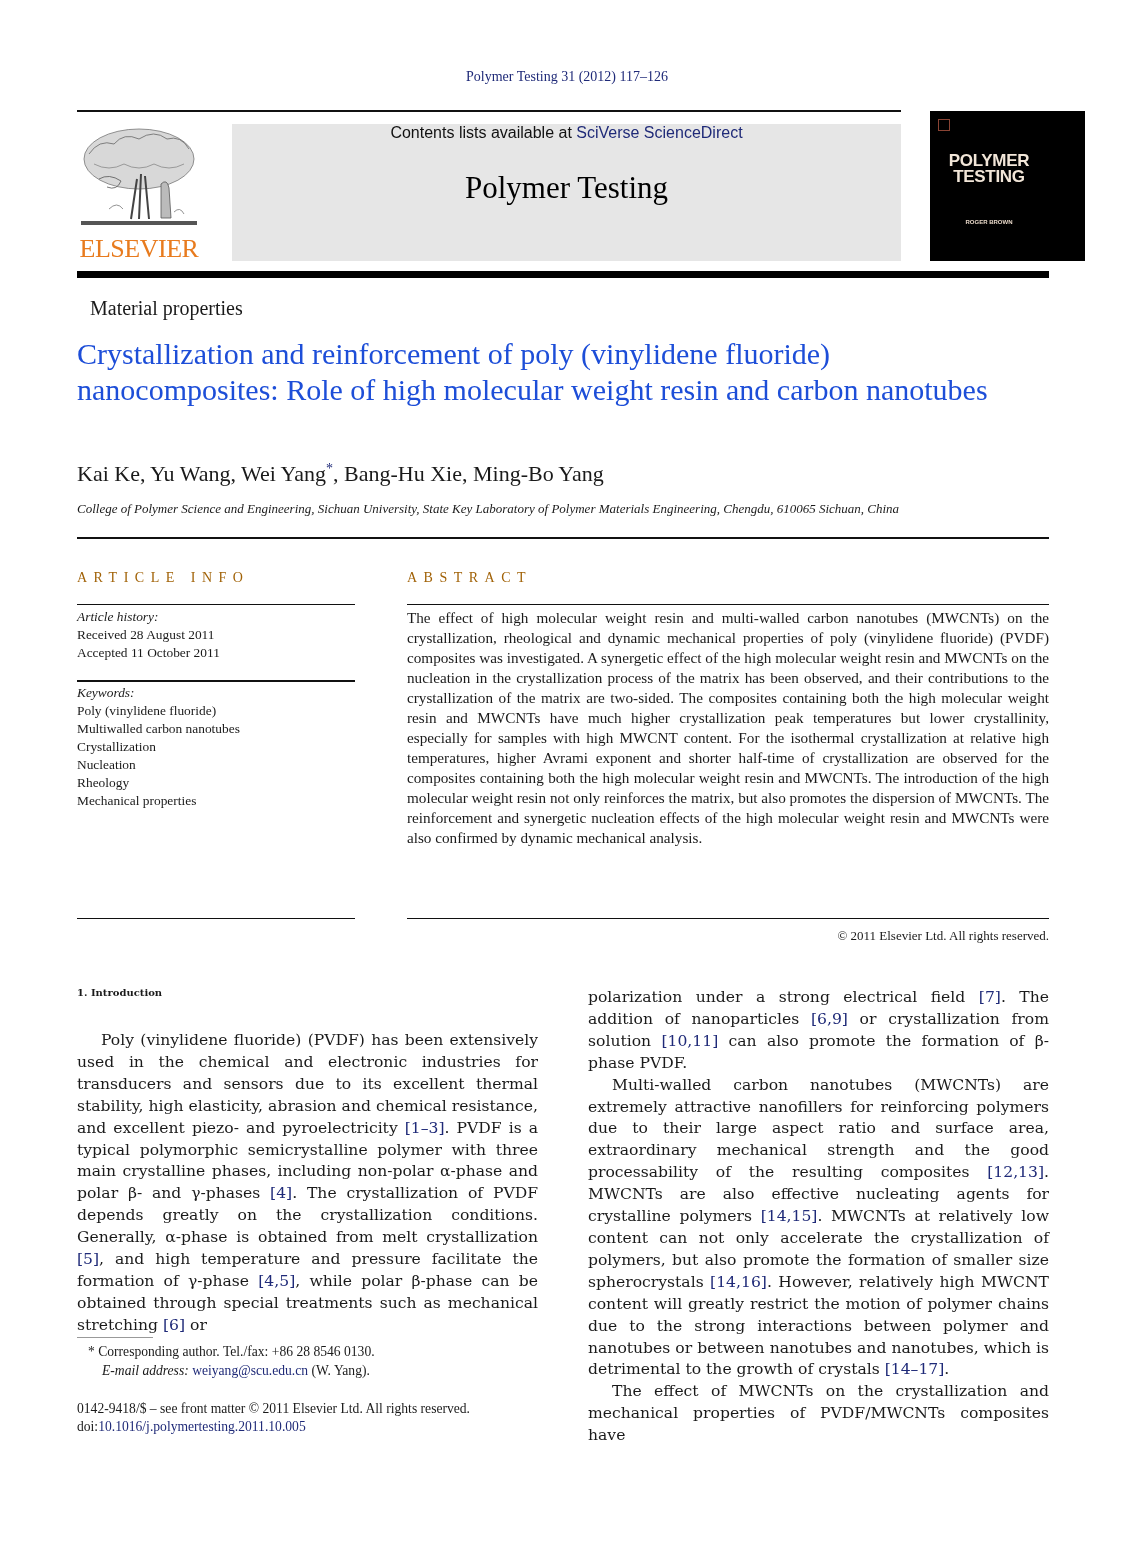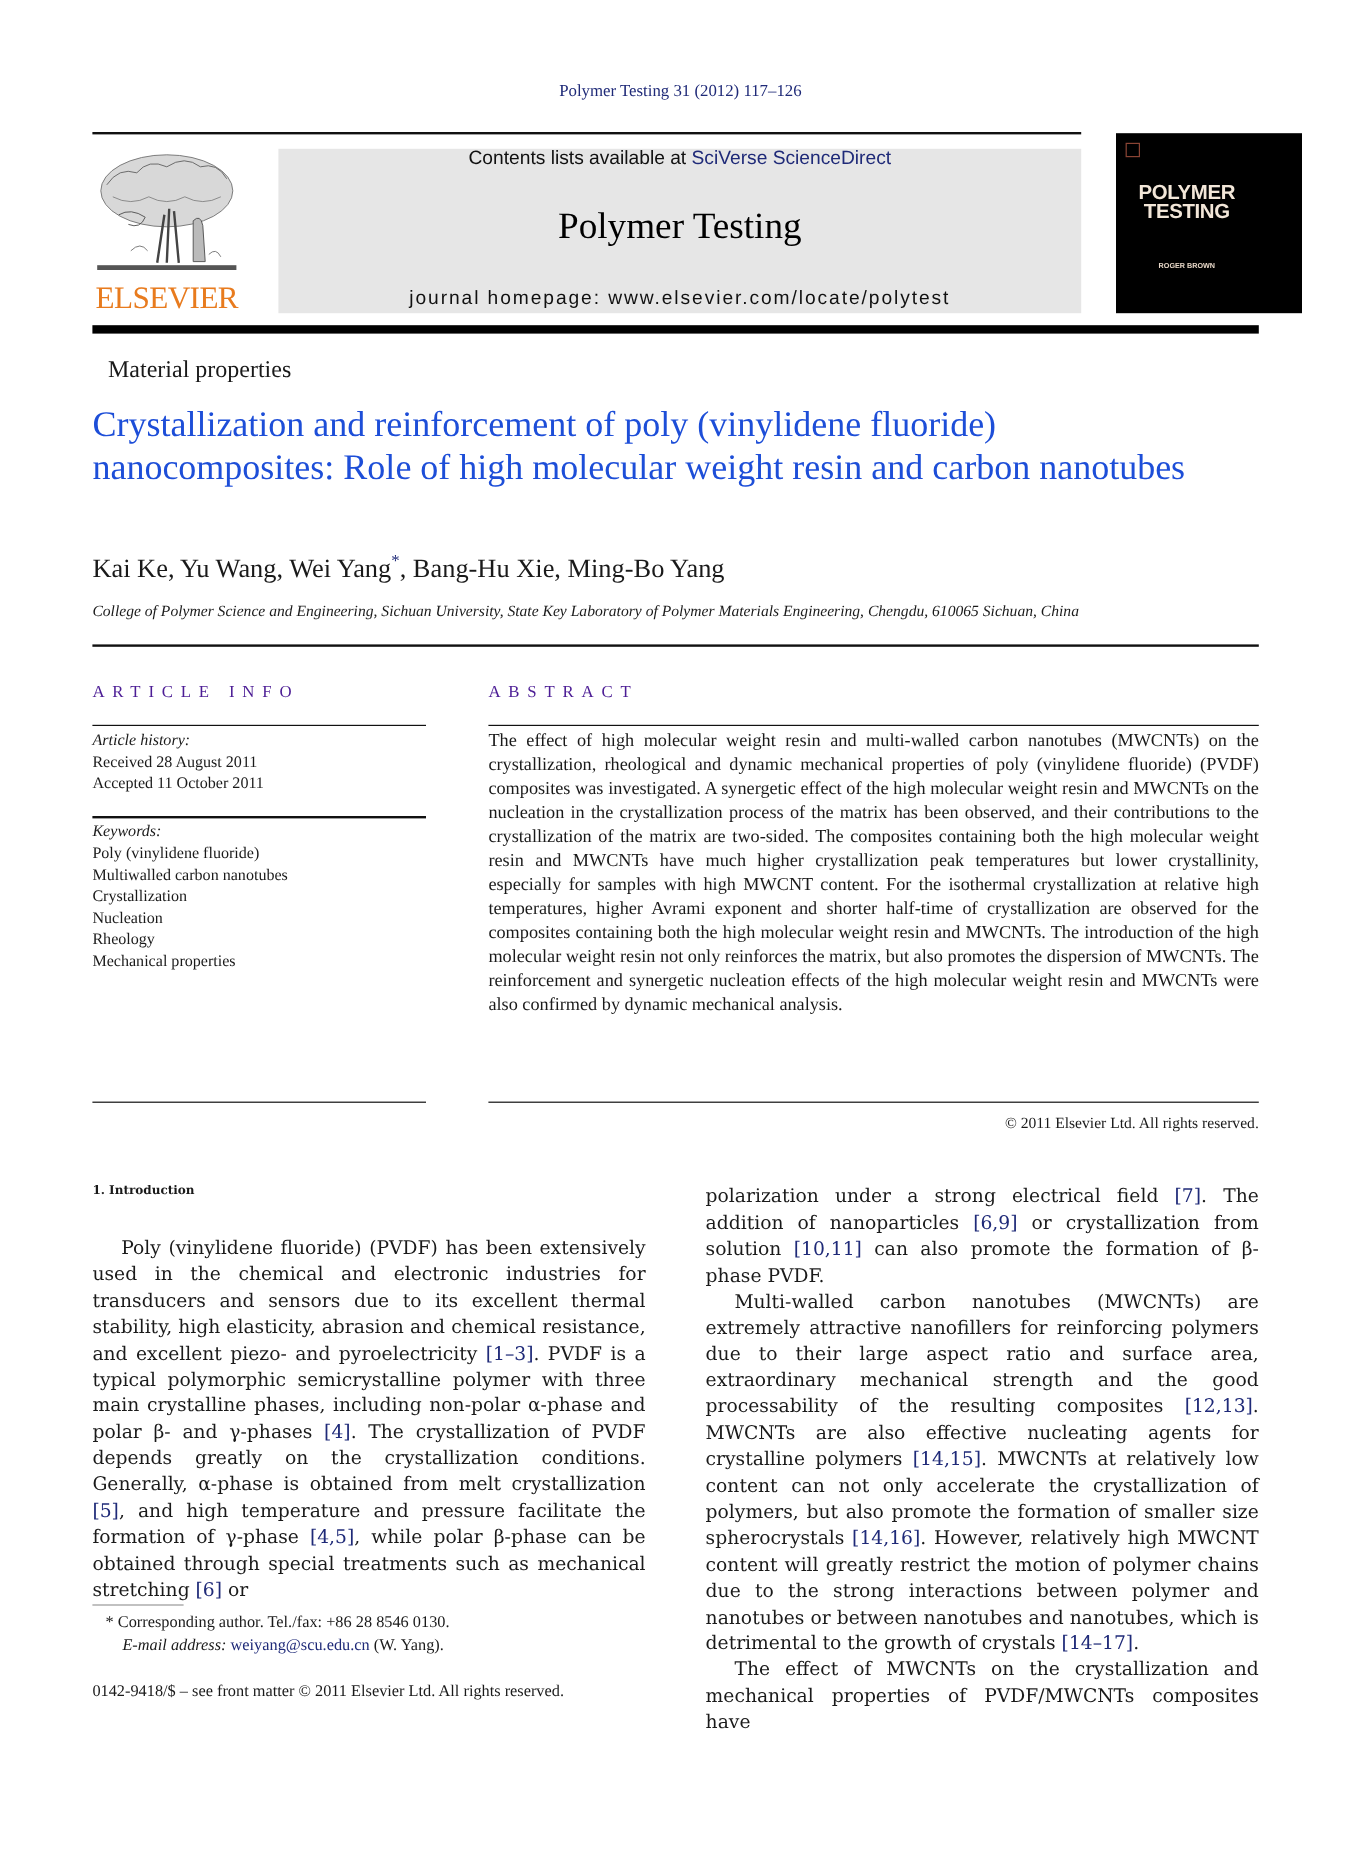--- a/index.html
+++ b/index.html
@@ -60,21 +60,21 @@
   }
   .authors { left: 77px; top: 461px; font-family: "Liberation Serif", serif; font-size: 22px; }
   .authors .star { color: #1f2a78; font-size: 14px; vertical-align: top; }
   .affiliation {
     left: 77px; top: 501px; font-family: "Liberation Serif", serif; font-style: italic; font-size: 13px;
   }
   .rule-mid { left: 77px; top: 537px; width: 972px; height: 2px; background: #111; }
 
   
   .spaced-head {
-    font-family: "Liberation Serif", serif; font-size: 14px; letter-spacing: 6.5px; color: #4c1d95;
+    font-family: "Liberation Serif", serif; font-size: 14px; letter-spacing: 6.5px; color: #a16207;
   }
   .info-head { left: 77px; top: 570px; }
   .abstract-head { left: 407px; top: 570px; }
   .thin-rule { height: 1px; background: #111; }
   .r1 { left: 77px; top: 604px; width: 278px; }
   .r2 { left: 77px; top: 680px; width: 278px; height: 2px; }
   .r3 { left: 77px; top: 918px; width: 278px; }
   .r4 { left: 407px; top: 604px; width: 642px; }
   .r5 { left: 407px; top: 918px; width: 642px; }
 
@@ -122,21 +122,20 @@
     <rect x="2" y="97" width="116" height="4" fill="#555"></rect>
   </svg>
   <div class="abs elsevier-word">ELSEVIER</div>
 </div>
 
 <div class="abs banner">
   <div class="abs banner-contents">
     <span>Contents lists available at </span><span class="link">SciVerse ScienceDirect</span>
   </div>
   <div class="abs banner-title">Polymer Testing</div>
-  <div class="abs banner-home">journal homepage: www.elsevier.com/locate/polytest</div>
 </div>
 
 <div class="abs cover">
   <div class="abs cover-mark"></div>
   <div class="abs cover-title">
     <div>POLYMER</div>
     <div>TESTING</div>
   </div>
   <div class="abs cover-editor">ROGER BROWN</div>
 </div>
@@ -189,13 +188,14 @@
 </div>
 
 <div class="abs foot-rule"></div>
 <div class="abs footnote">
   <div><span>*</span><span> Corresponding author. Tel./fax: +86 28 8546 0130.</span></div>
   <div style="padding-left:14px"><span class="em">E-mail address: </span><span class="link">weiyang@scu.edu.cn</span><span> (W. Yang).</span></div>
 </div>
 
 <div class="abs front-matter">
   <div>0142-9418/$ – see front matter © 2011 Elsevier Ltd. All rights reserved.</div>
+  <div><span>doi:</span><span class="link">10.1016/j.polymertesting.2011.10.005</span></div>
 </div>
 
 </body></html>

